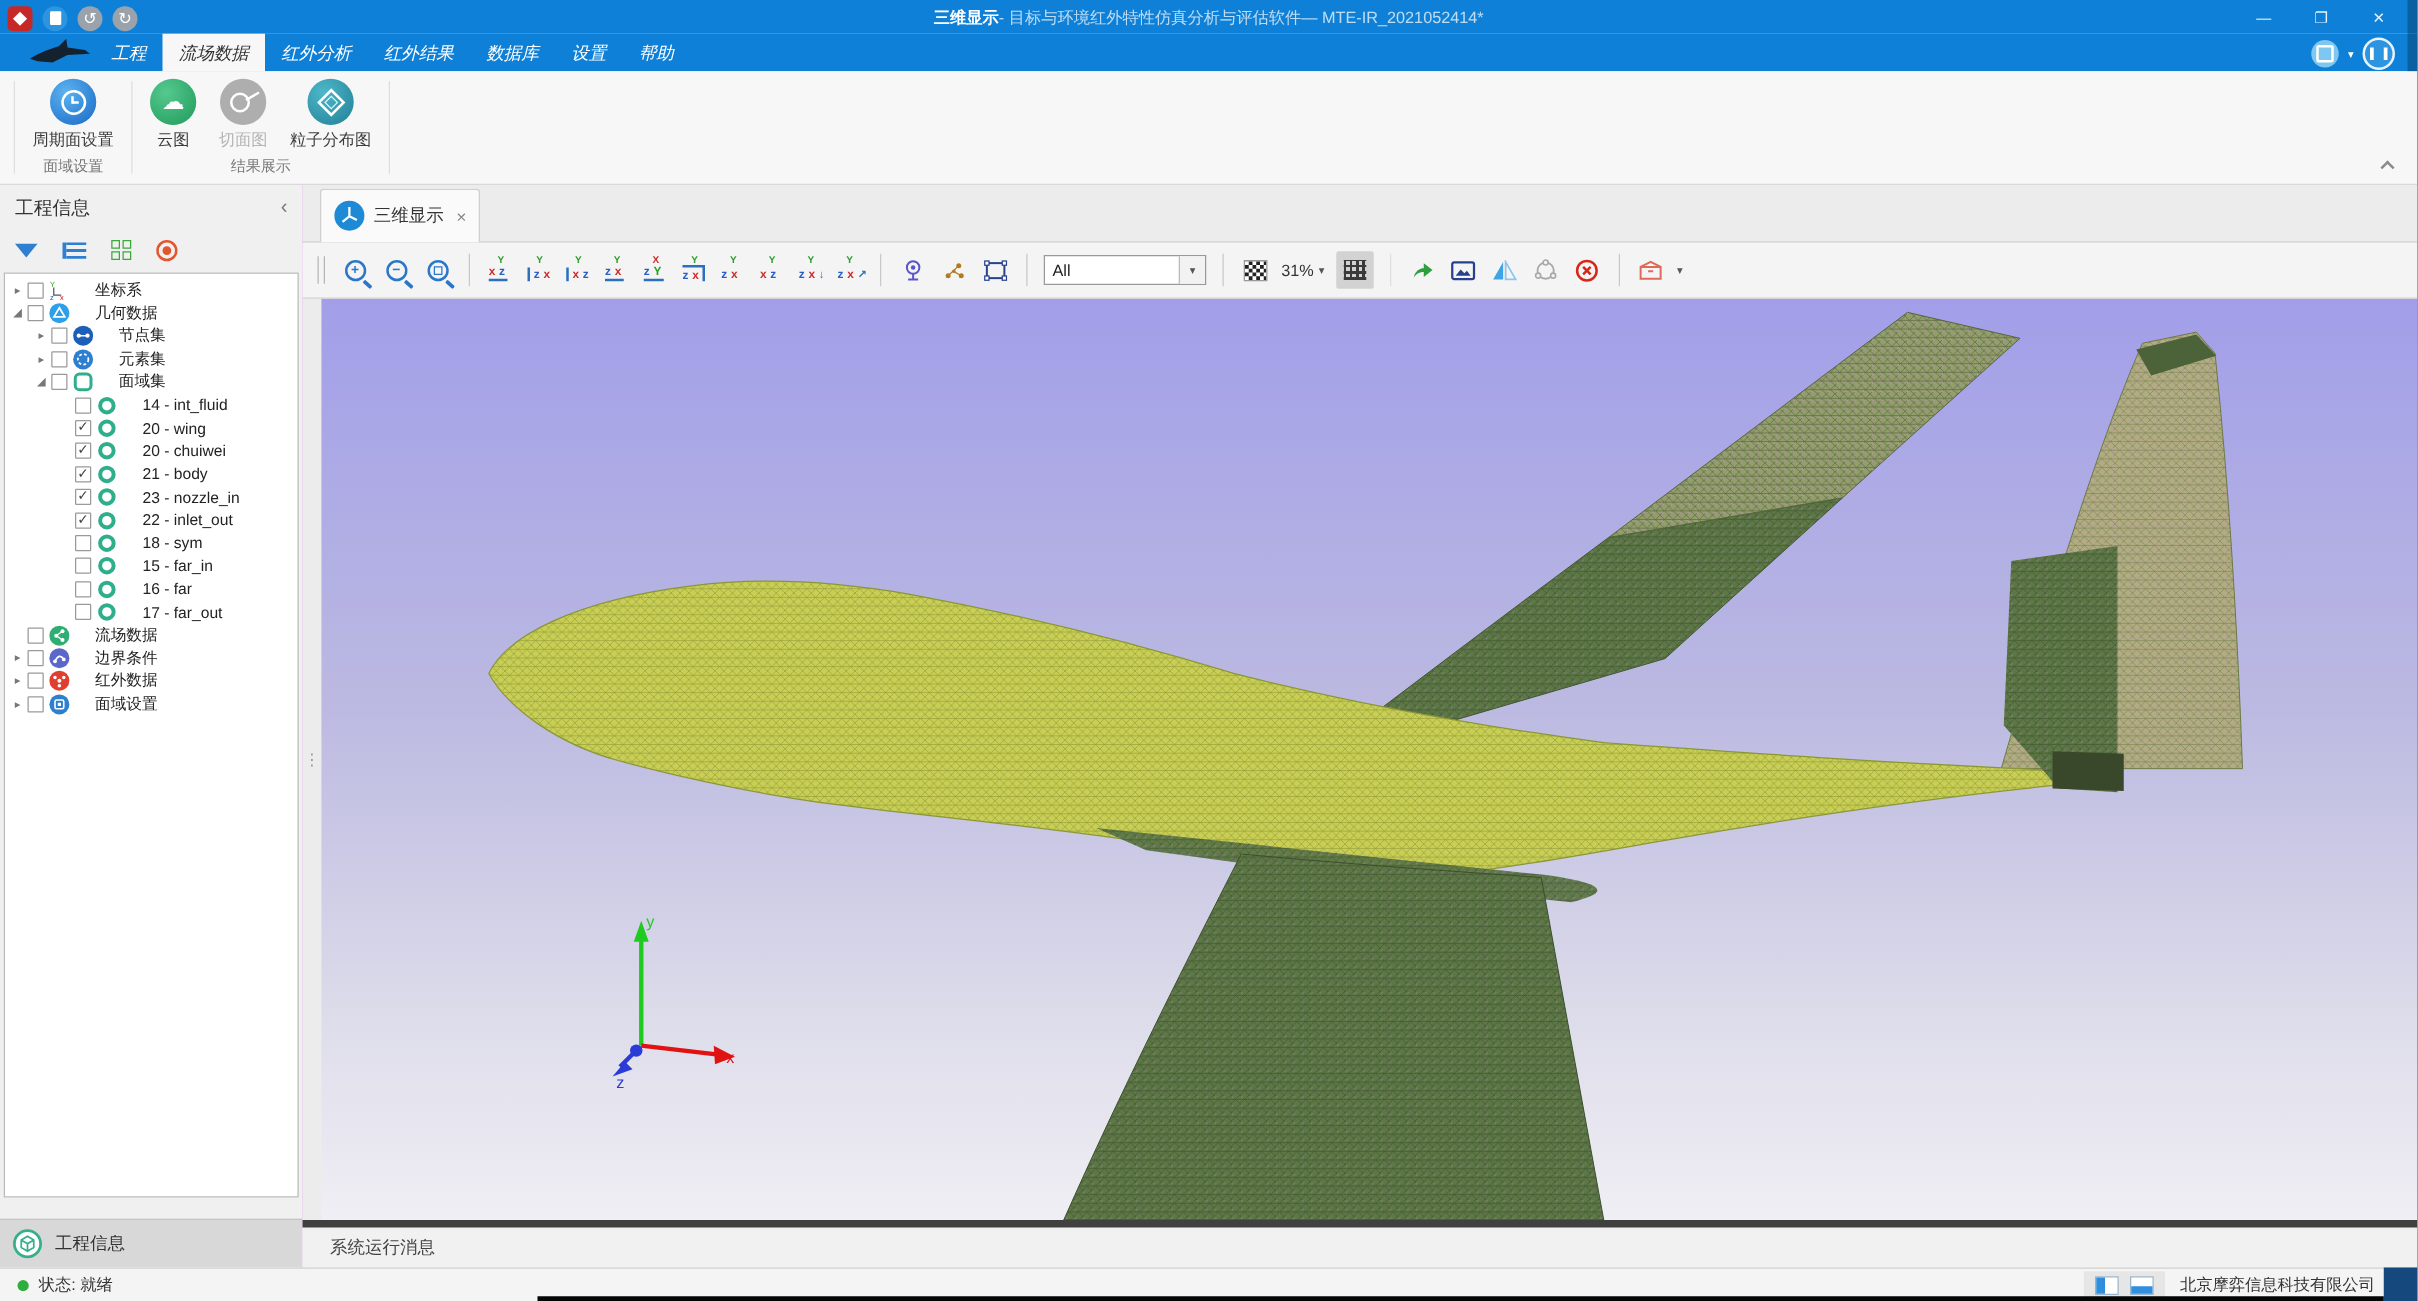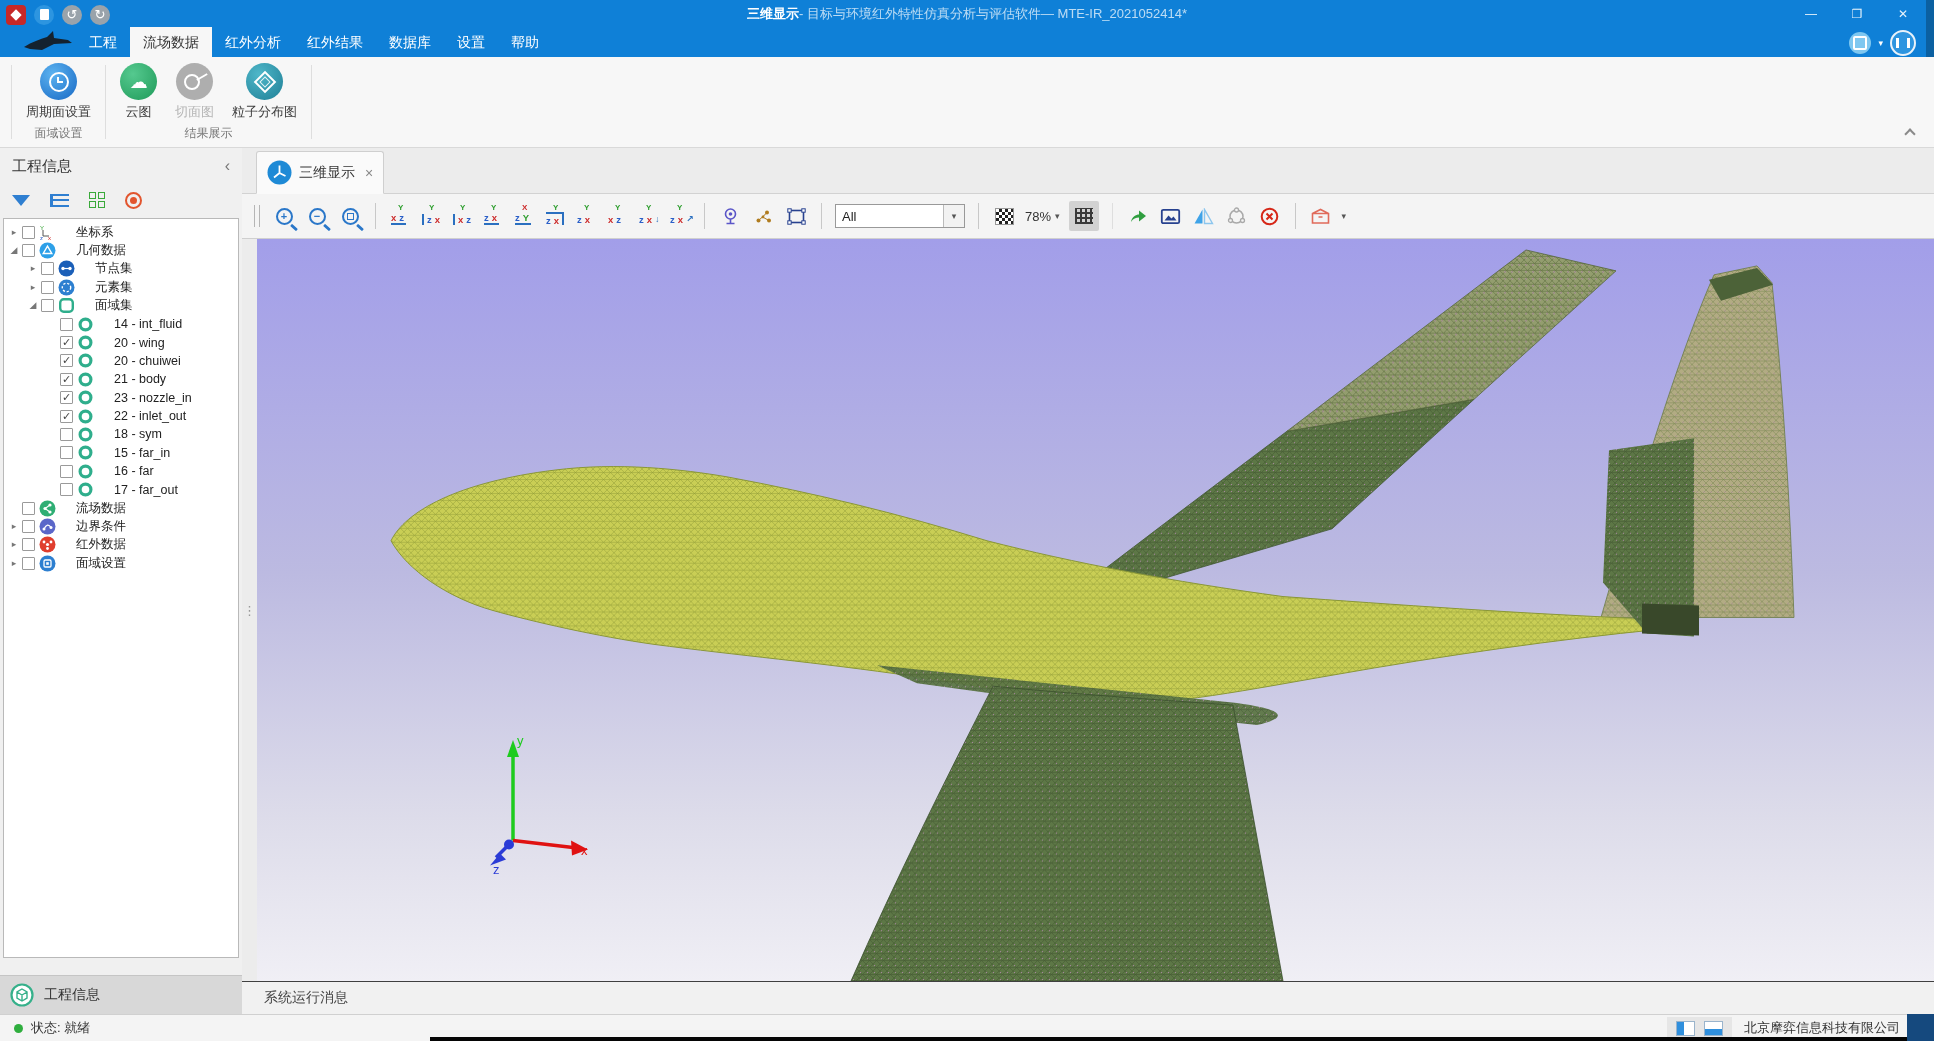--- a/index.html
+++ b/index.html
@@ -17,21 +17,21 @@
   .docg{width:9px;height:11px;background:#fff;border-radius:1px;}
   .titletext{position:absolute;left:0;right:0;top:0;height:27px;display:flex;align-items:center;justify-content:center;font-size:13px;pointer-events:none;}
   .t1{color:#ffffff;font-weight:bold;}
   .t2{color:rgba(255,255,255,.72);}
   .winbtns{margin-left:auto;display:flex;z-index:3;margin-right:8px;}
   .winbtn{width:46px;height:27px;display:flex;align-items:center;justify-content:center;font-size:12px;color:rgba(255,255,255,.9);}
   .edgeshade{position:absolute;right:0;top:0;width:8px;height:57px;background:rgba(0,0,0,.25);z-index:4;}
   
   .menubar{position:absolute;top:27px;left:0;right:0;height:30px;background:#0f80d7;}
   .logo{position:absolute;left:20px;top:2px;width:54px;height:26px;}
-  .menuitems{position:absolute;left:76px;top:0;display:flex;height:30px;}
+  .menuitems{position:absolute;left:76px;top:0;display:flex;height:30px;font-style:italic;}
   .menu-item{padding:0 13px;height:30px;line-height:30px;font-size:14px;color:#fff;cursor:pointer;white-space:nowrap;}
   .menu-item.active{background:#f7f7f7;color:#333;}
   .menu-right{position:absolute;right:18px;top:3px;display:flex;align-items:center;gap:7px;}
   .mr-circle{width:22px;height:22px;border-radius:50%;display:flex;align-items:center;justify-content:center;}
   .mr1{background:#7ec7f0;}
   .mr1 i{width:10px;height:10px;border:2px solid #fff;border-radius:2px;display:block;}
   .mr2{border:2px solid #e8f2fa;background:#2d95e0;}
   .mr2 i{width:8px;height:10px;border-left:3px solid #fff;border-right:3px solid #fff;display:block;}
   .mcaret{color:#fff;font-size:9px;}
   
@@ -113,21 +113,21 @@
   .gridbtn{width:30px;height:30px;background:#d2d2d2;border-radius:2px;display:flex;align-items:center;justify-content:center;flex:none;cursor:pointer;}
   .gridico{width:18px;height:16px;background:repeating-linear-gradient(90deg,#3a3a3a 0 2px,transparent 2px 5px),repeating-linear-gradient(0deg,#3a3a3a 0 2px,transparent 2px 5px);}
   .tbtn svg{display:block;}
   
   .viewrow{flex:1;position:relative;}
   .gutter{position:absolute;left:0;top:0;bottom:0;width:15px;background:#ececec;display:flex;align-items:center;justify-content:center;}
   .gutter::after{content:"⋮";color:#999;font-size:13px;}
   .scene{position:absolute;left:15px;top:0;right:0;bottom:0;}
   .scene svg{width:100%;height:100%;display:block;}
   
-  .msgbar{height:32px;background:#f1f1f1;border-top:1px solid #404040;display:flex;align-items:center;padding-left:22px;font-size:14px;color:#444;flex:none;}
+  .msgbar{height:32px;background:#f1f1f1;border-top:6px solid #404040;display:flex;align-items:center;padding-left:22px;font-size:14px;color:#444;flex:none;}
   .statusbar{position:absolute;left:0;bottom:0;width:100%;height:27px;background:#f4f4f4;border-top:1px solid #d0d0d0;display:flex;align-items:center;font-size:13px;color:#333;box-sizing:border-box;}
   .sdot{width:9px;height:9px;border-radius:50%;background:#2fae3e;margin:0 8px 0 14px;flex:none;}
   .sb-right{margin-left:auto;display:flex;align-items:center;gap:12px;margin-right:34px;}
   .panelicons{display:flex;gap:9px;background:#e6e6e6;padding:4px 9px;}
   .pi{width:17px;height:13px;border:1px solid #9ab4cc;background:#fff;position:relative;}
   .pi1::before{content:"";position:absolute;left:0;top:0;bottom:0;width:7px;background:#2f8fdd;}
   .pi2::before{content:"";position:absolute;left:0;right:0;bottom:0;height:6px;background:#2f8fdd;}
   .corner{position:absolute;right:0;bottom:0;width:27px;height:27px;background:#15497e;z-index:6;}
   .blackstrip{position:absolute;left:430px;bottom:0;width:1477px;height:4px;background:#050505;z-index:7;}
 </style>
@@ -611,21 +611,21 @@
       <span class="tsep"></span>
       <span class="dropdown">
         <span class="dval">All</span>
         <span class="dbtn">▾</span>
       </span>
       <span class="tsep"></span>
       <span class="tbtn">
           <span class="checker"></span>
         </span>
       <span class="zoomlvl">
-        <span>78%</span>
+        <span>31%</span>
         <span class="zcaret">▾</span>
       </span>
       <span class="gridbtn">
           <span class="gridico"></span>
         </span>
       <span class="tsep" style="background:#dedede"></span>
       <span class="tbtn">
         <svg width="20" height="17" viewBox="0 0 20 17">
             <path d="M3 14 C4 8.5 8 6.5 11 6.5 V2.5 L18 8 L11 13.5 V9.5 C8 9.5 5 10.5 3 14 Z" fill="#2f9e3f"></path>
           </svg>

